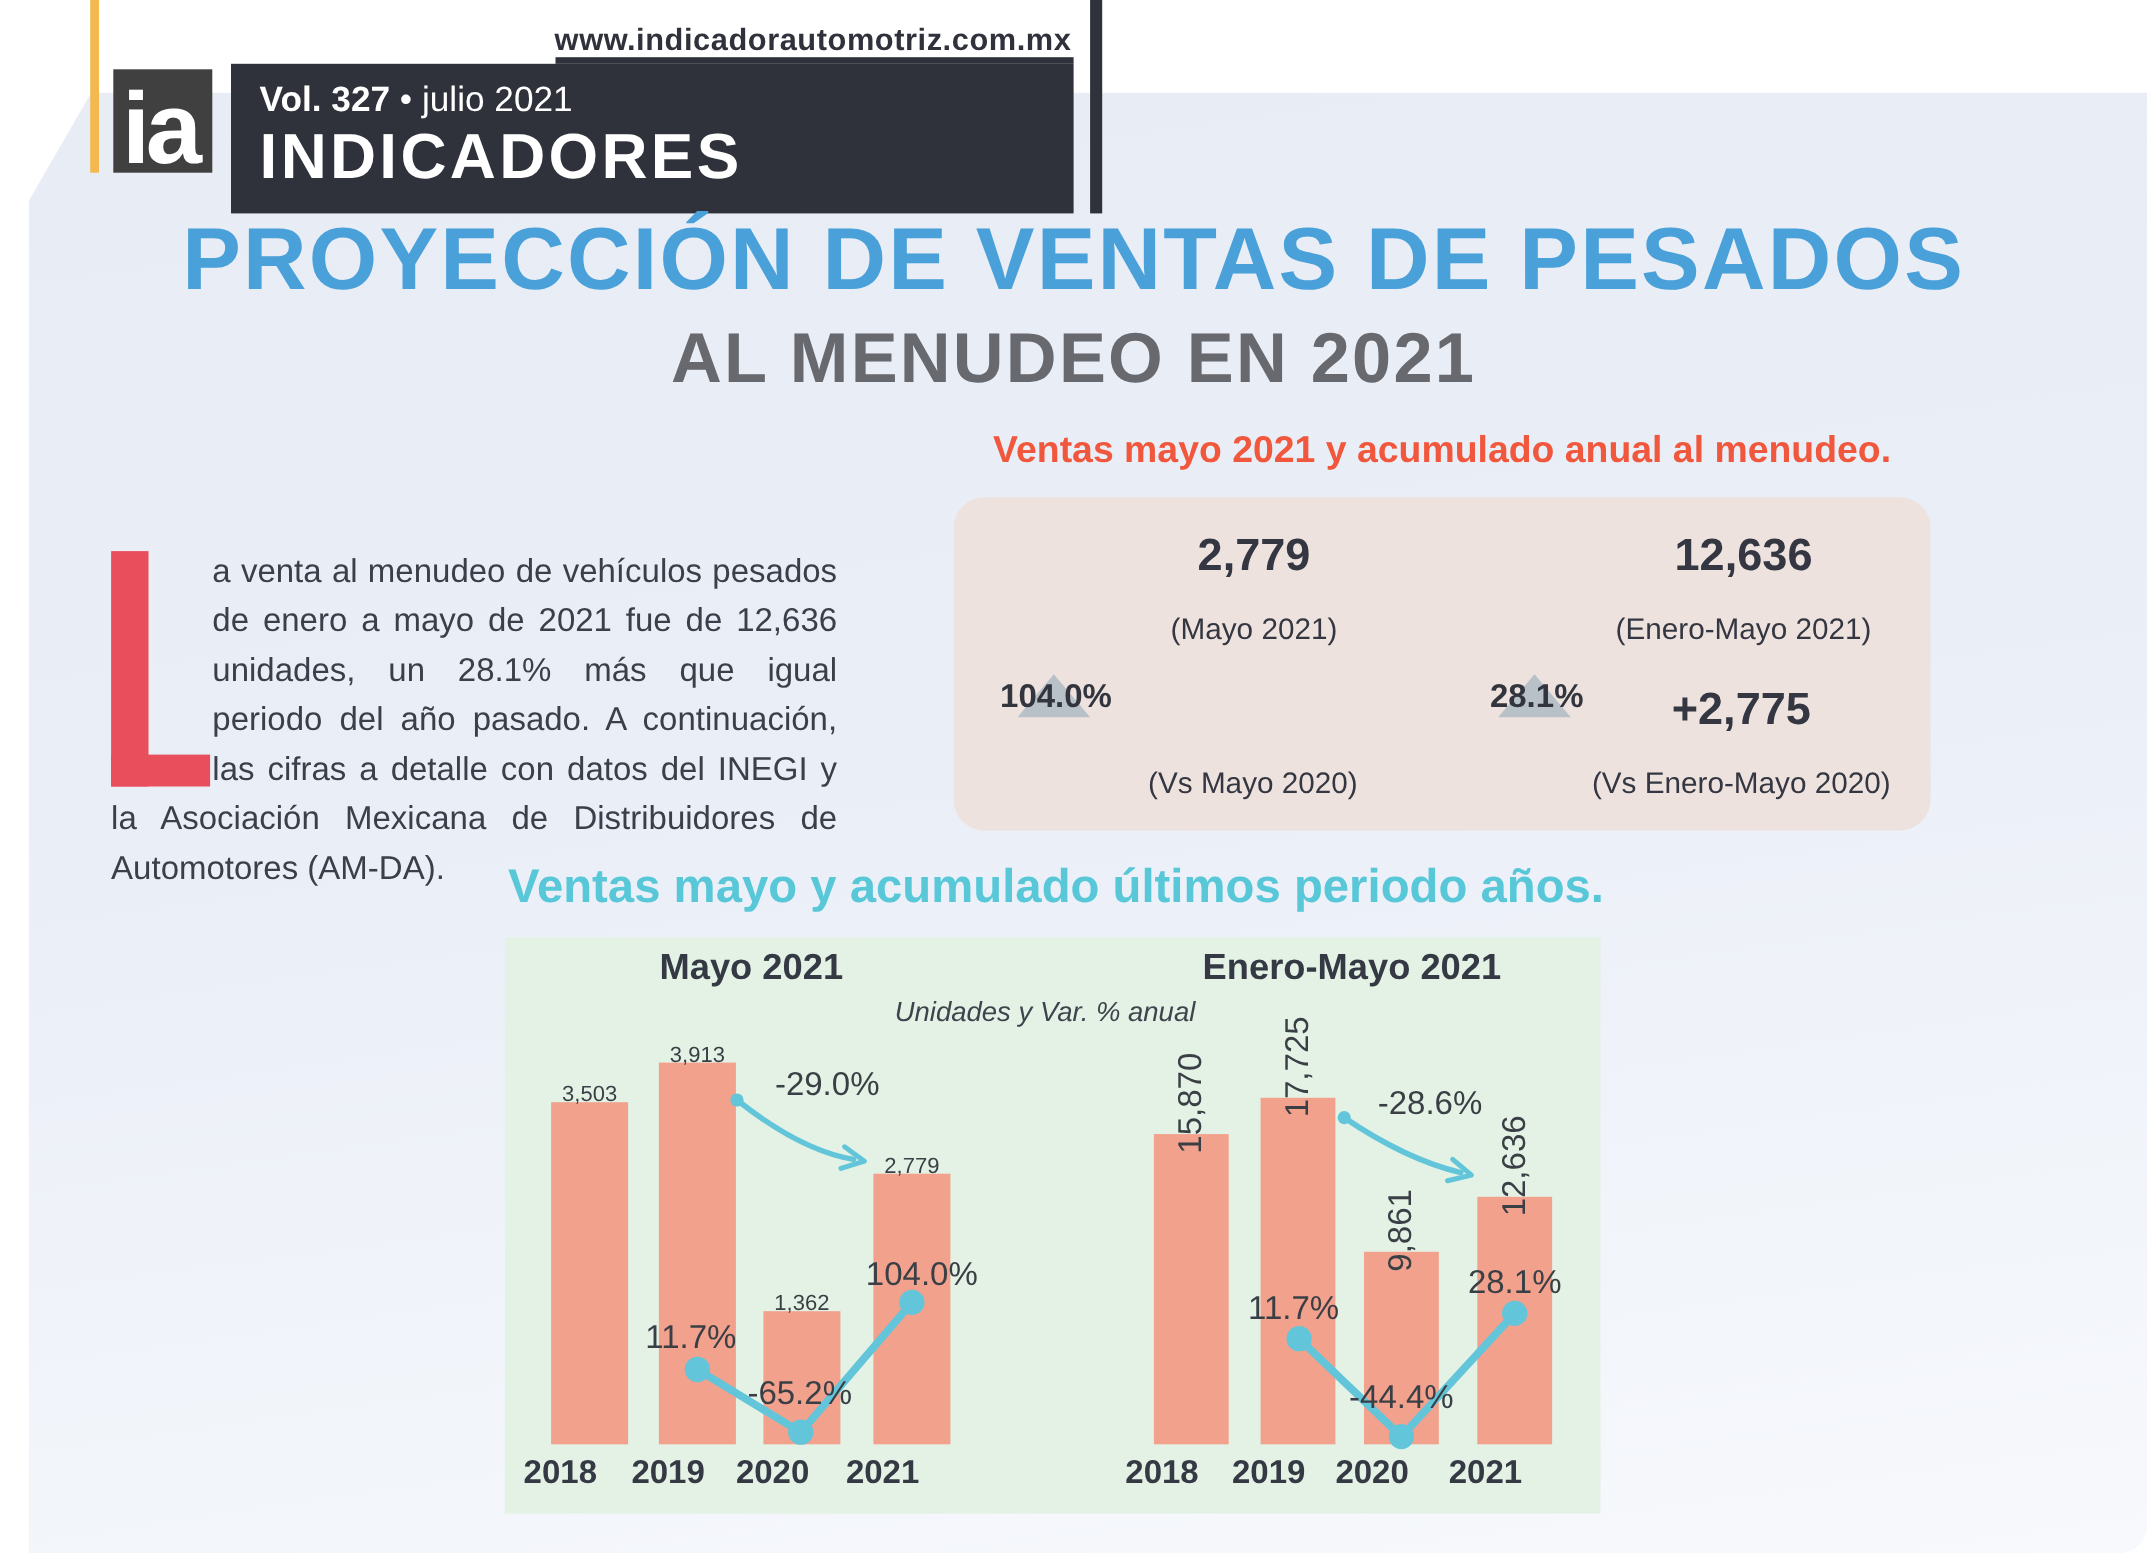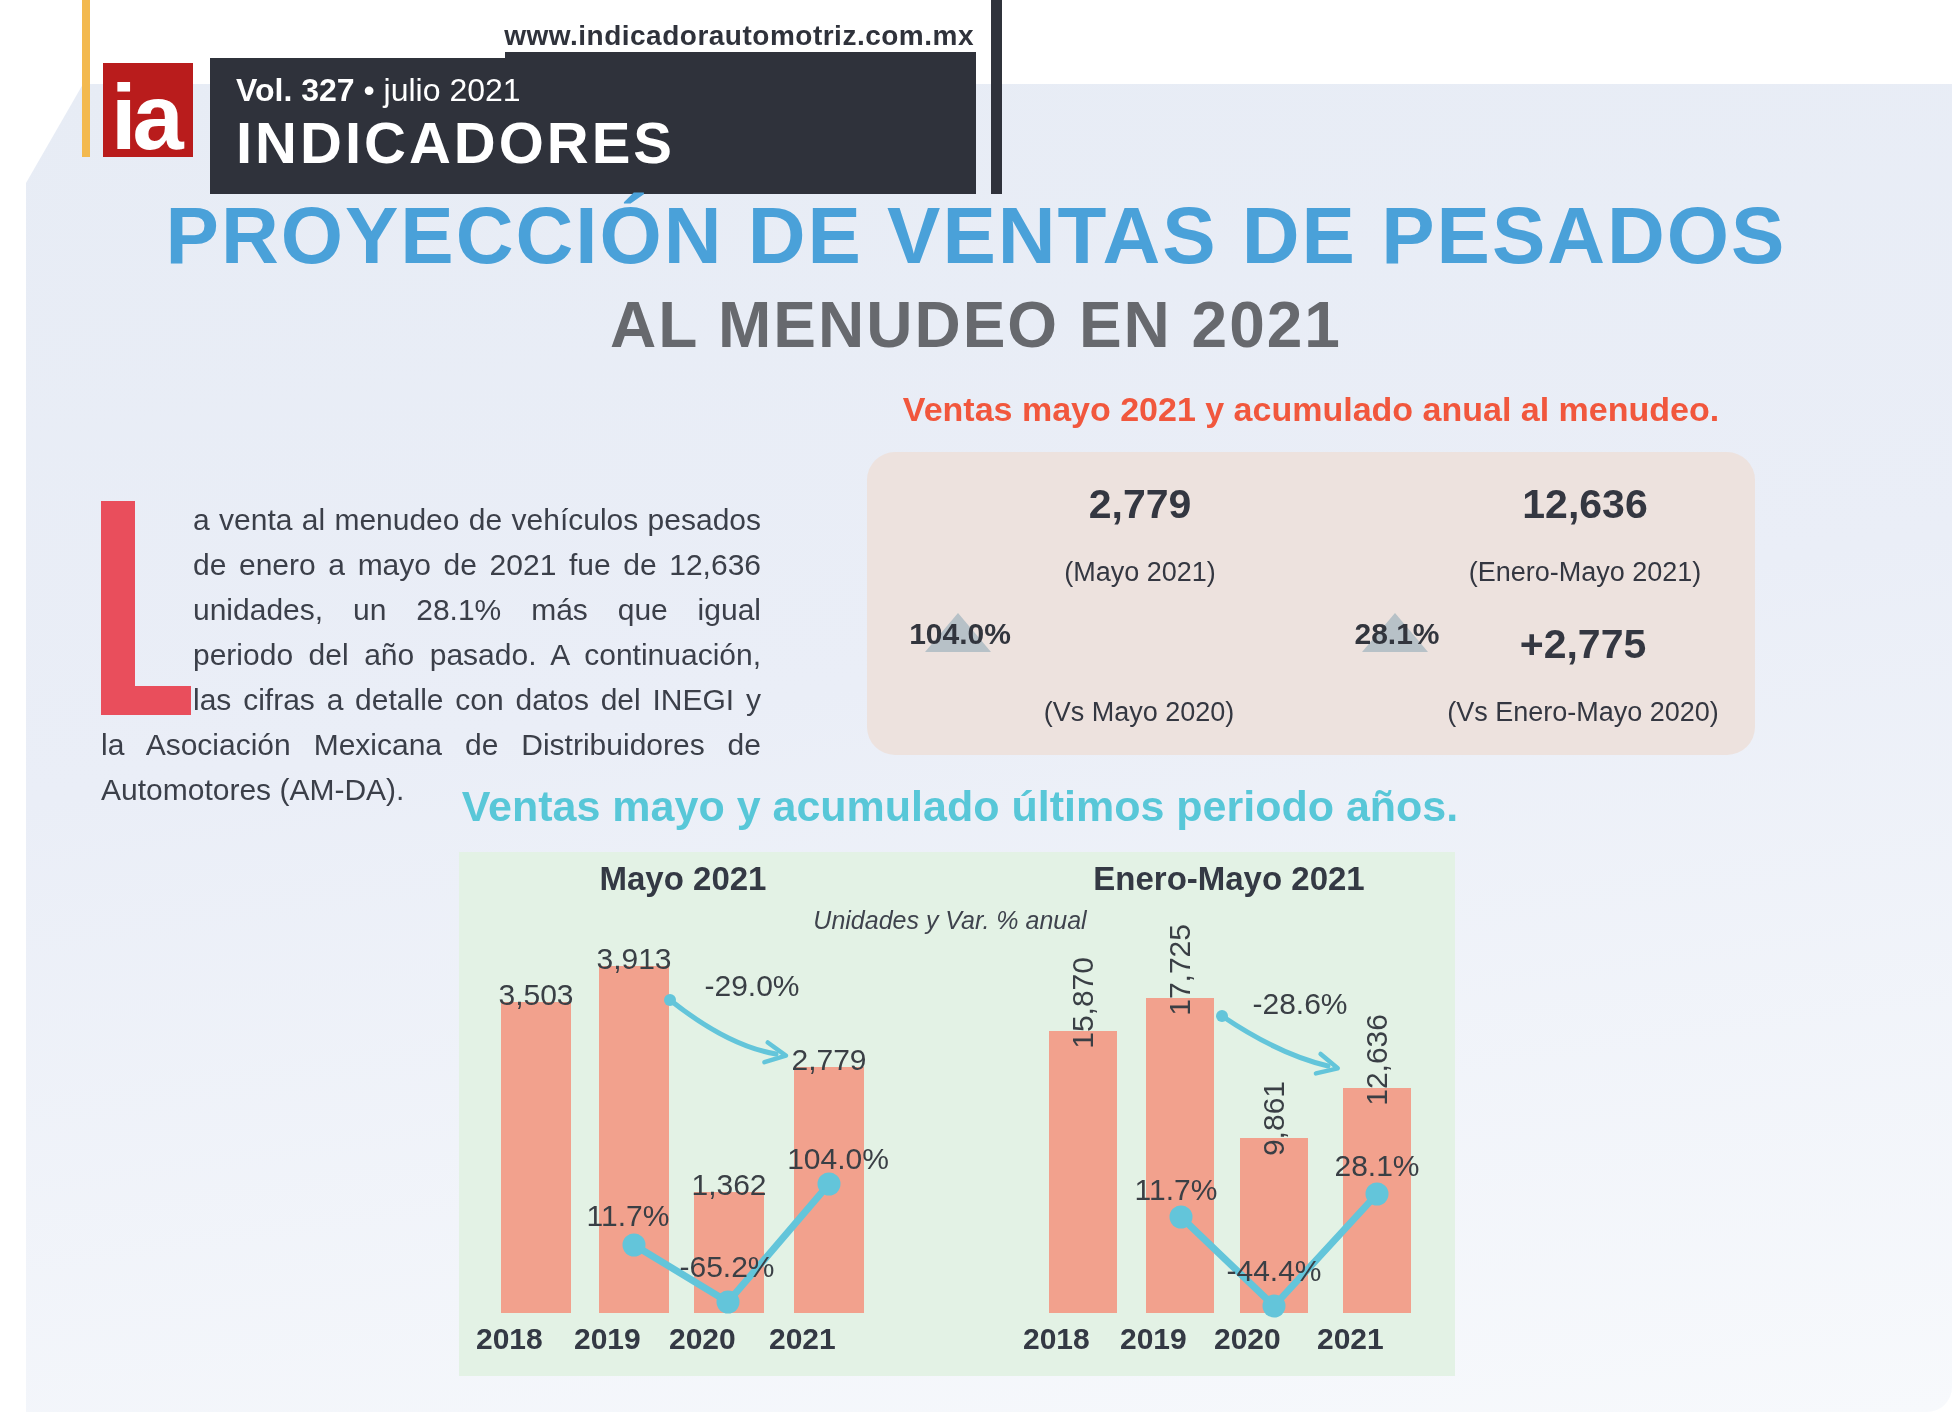--- a/index.html
+++ b/index.html
@@ -11,21 +11,21 @@
   .bg-panel { position:absolute; left:26px; top:84px; width:1926px; height:1328px;
               background:linear-gradient(172deg,#e7ecf5 0%, #eaeef7 45%, #f7f9fc 100%);
               clip-path:polygon(57px 0, 1926px 0, 1926px 1328px, 0 1328px, 0 99px); }
 
   
   .url-line { position:absolute; left:420px; top:20px; width:554px; text-align:right;
               font-size:28px; font-weight:bold; color:#2F323B; letter-spacing:0.5px; }
   .url-rule { position:absolute; left:505px; top:52px; width:471px; height:6px; background:#2F323B; }
   .v-rule   { position:absolute; left:991px; top:0; width:11px; height:194px; background:#2F323B; }
   .accent-line { position:absolute; left:82px; top:0; width:8px; height:157px; background:#F3B94F; }
-  .logo-box { position:absolute; left:103px; top:63px; width:90px; height:94px; background:#b91c1c;
+  .logo-box { position:absolute; left:103px; top:63px; width:90px; height:94px; background:#404040;
               overflow:hidden; }
   .logo-box span { position:absolute; left:8px; bottom:-6px; font-size:92px; font-weight:bold;
                    color:#ffffff; letter-spacing:-4px; line-height:1; }
   .masthead { position:absolute; left:210px; top:58px; width:766px; height:136px;
               background:#2F323B; color:#ffffff; padding-left:26px; }
   .masthead .vol { margin-top:14px; font-size:32px; }
   .masthead .vol b { font-weight:bold; }
   .masthead .brand { margin-top:4px; font-size:58px; font-weight:bold; letter-spacing:3px; line-height:1.05; }
 
   
@@ -59,21 +59,21 @@
   
   .chart-panel { position:absolute; left:459px; top:852px; width:996px; height:524px; background:#E3F2E5; }
   .chart-title { position:absolute; top:860px; width:500px; text-align:center;
                  font-size:33px; font-weight:bold; color:#343944; }
   .chart-title.left  { left:433px; }
   .chart-title.right { left:979px; }
   .chart-note { position:absolute; left:650px; top:906px; width:600px; text-align:center;
                 font-size:25px; font-style:italic; color:#3F434D; }
 
   .bar { position:absolute; background:#F2A18D; }
-  .bar-label-h { position:absolute; width:200px; text-align:center; font-size:30px; color:#3A3F45; line-height:34px; }
+  .bar-label-h { position:absolute; width:200px; text-align:center; font-size:20px; color:#3A3F45; line-height:34px; }
   .bar-label-v { position:absolute; width:46px; font-size:30px; color:#3A3F45;
                  writing-mode:vertical-rl; transform:rotate(180deg); text-align:left; line-height:46px; }
   .year-label { position:absolute; width:120px; text-align:left; font-size:30px; font-weight:bold; color:#343944; top:1322px; }
   .pct-label { position:absolute; width:220px; text-align:center; font-size:30px; color:#3A3F45; line-height:34px; }
   .chart-svg { position:absolute; left:0; top:0; width:1952px; height:1412px; pointer-events:none; }
 </style>
 </head>
 <body>
 
 <div class="page">

